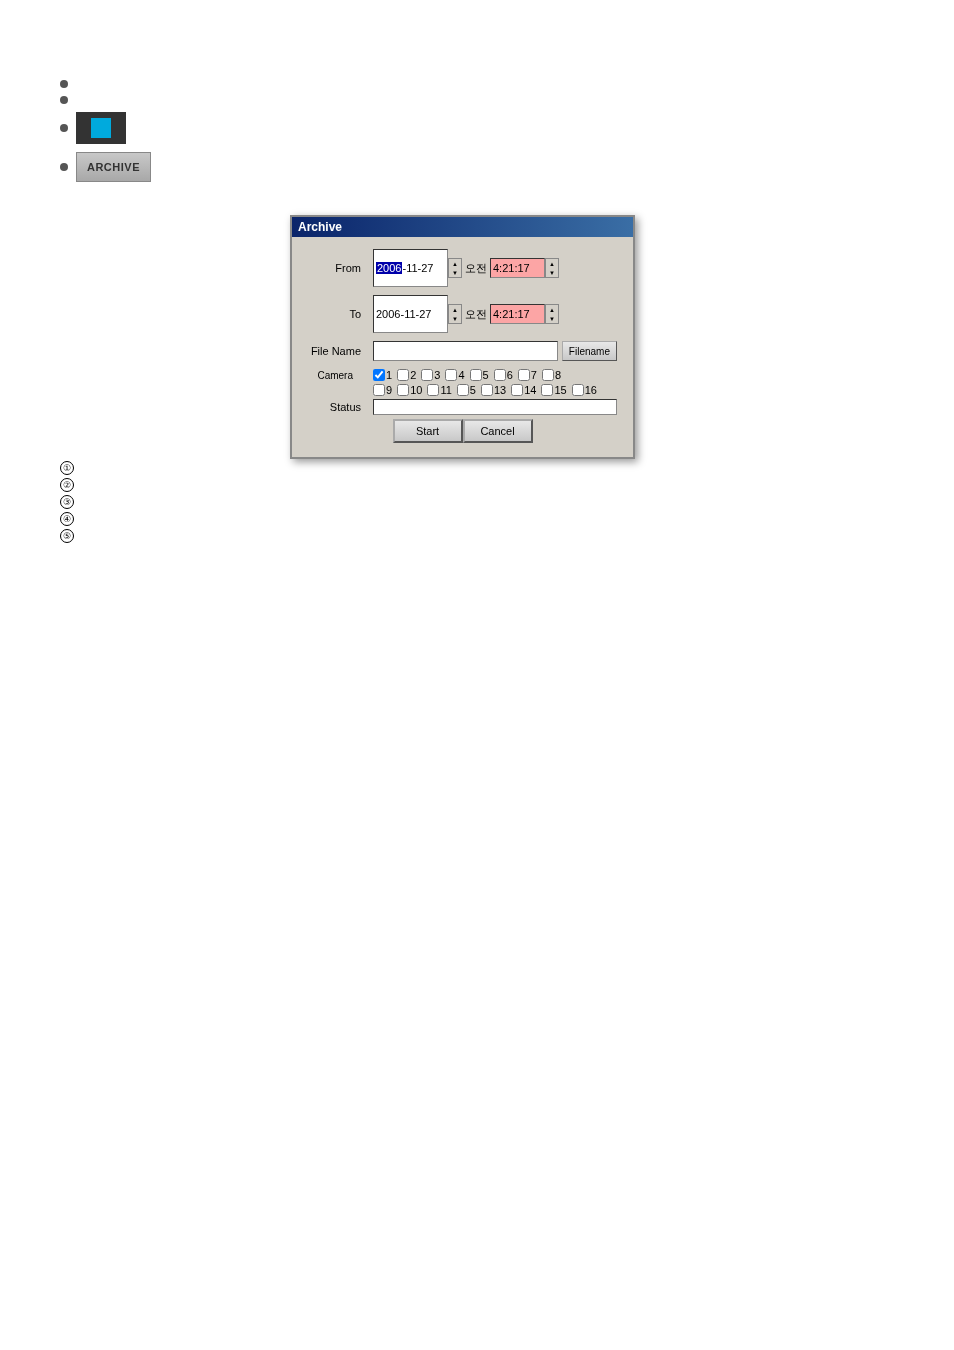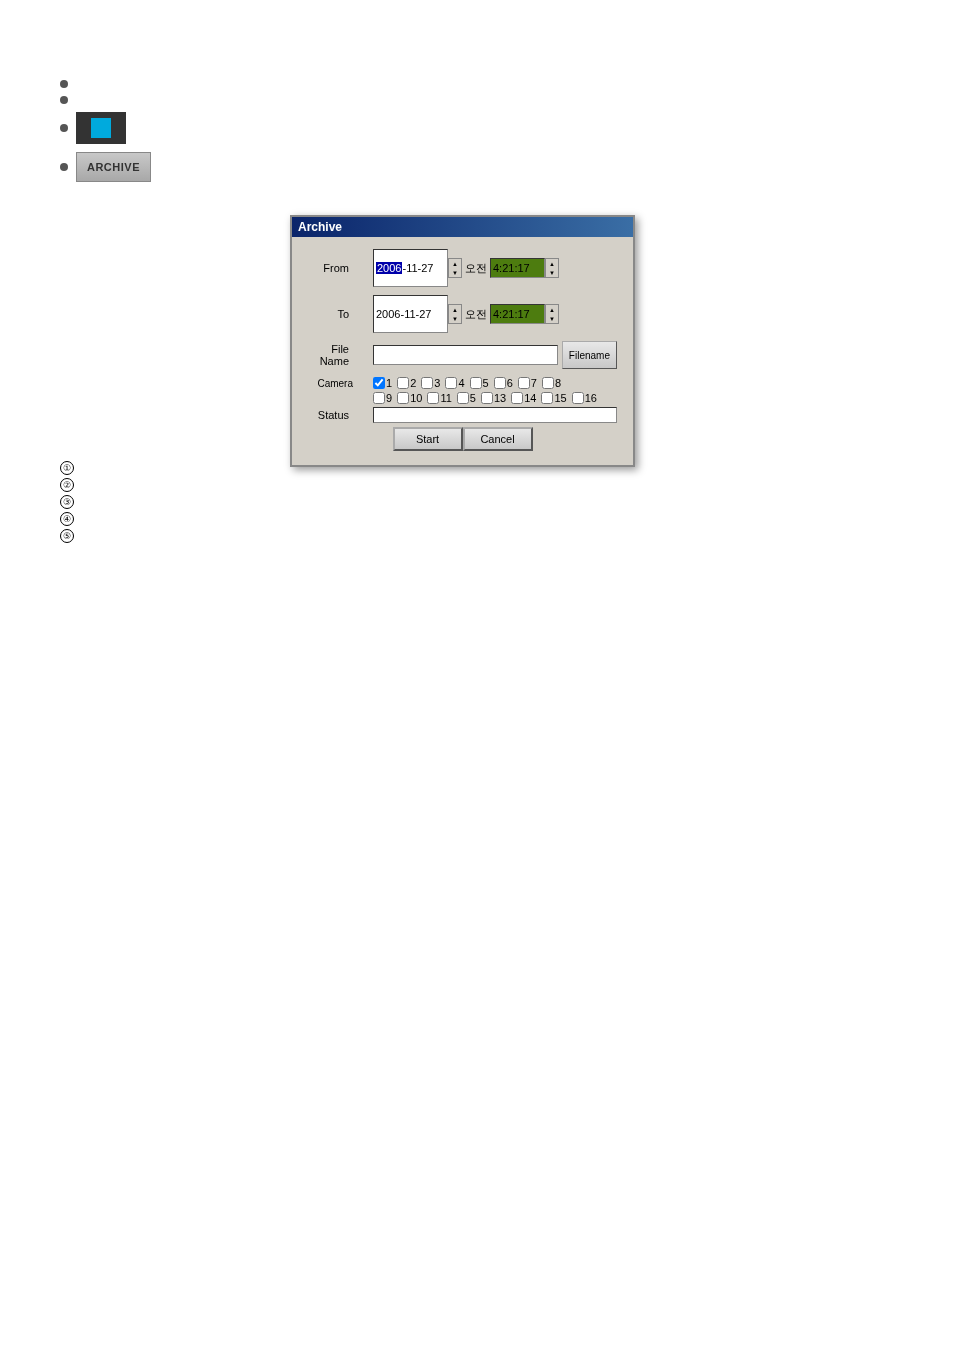--- a/index.html
+++ b/index.html
@@ -88,21 +88,21 @@
     .dialog-row {
       display: flex;
       align-items: center;
       margin-bottom: 8px;
     }
     .dialog-label {
       width: 65px;
       font-size: 11px;
       color: #000;
       text-align: right;
-      padding-right: 24px;
+      padding-right: 12px;
     }
     .date-field {
       background: white;
       border: 1px inset #888;
       height: 20px;
       width: 75px;
       font-size: 11px;
       padding: 18px 2px;
       display: flex;
       align-items: center;
@@ -129,41 +129,41 @@
       cursor: pointer;
       border: none;
       background: #d4d0c8;
       line-height: 1;
     }
     .separator-label {
       font-size: 11px;
       margin: 0 3px;
     }
     .time-field {
-      background: #4d7c0f;
+      background: #fca5a5;
       border: 1px inset #888;
       height: 20px;
       width: 55px;
       font-size: 11px;
       padding: 7px 2px;
       display: flex;
       align-items: center;
     }
     .filename-input {
       background: white;
       border: 1px inset #888;
       height: 20px;
       flex: 1;
       font-size: 11px;
       padding: 1px 3px;
     }
     .filename-btn {
       background: linear-gradient(to bottom, #e8e8e8, #c8c8c8);
       border: 1px outset #aaa;
-      height: 28px;
+      height: 20px;
       padding: 0 6px;
       font-size: 10px;
       cursor: pointer;
       margin-left: 4px;
       white-space: nowrap;
     }
     .camera-row {
       display: flex;
       align-items: center;
       margin-bottom: 3px;

